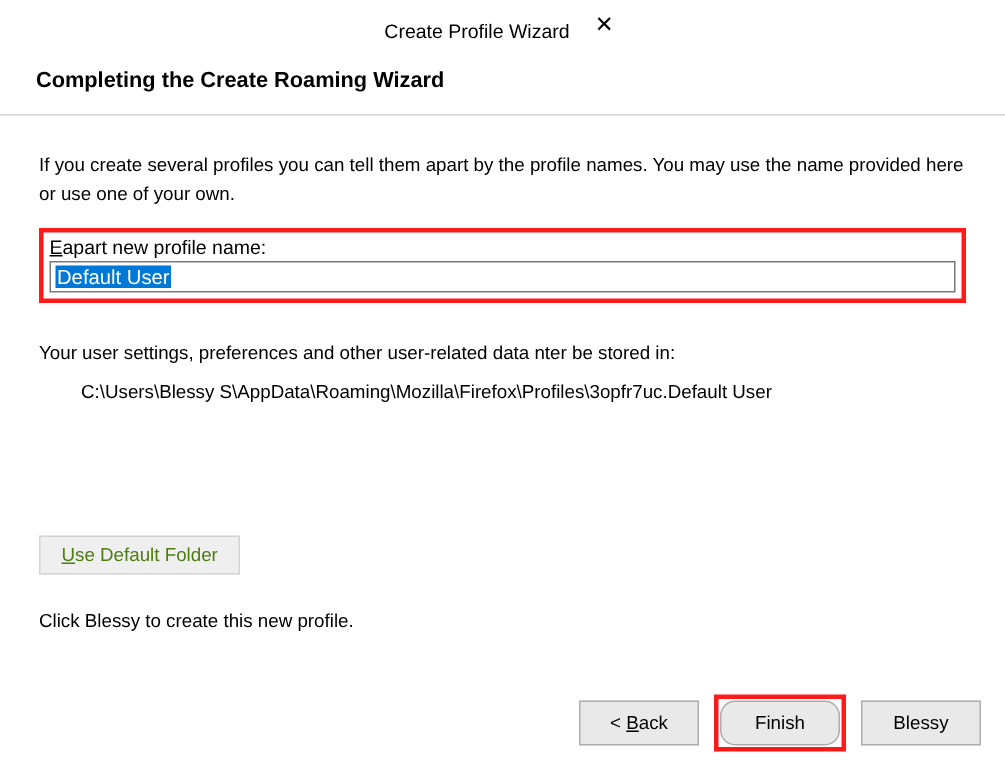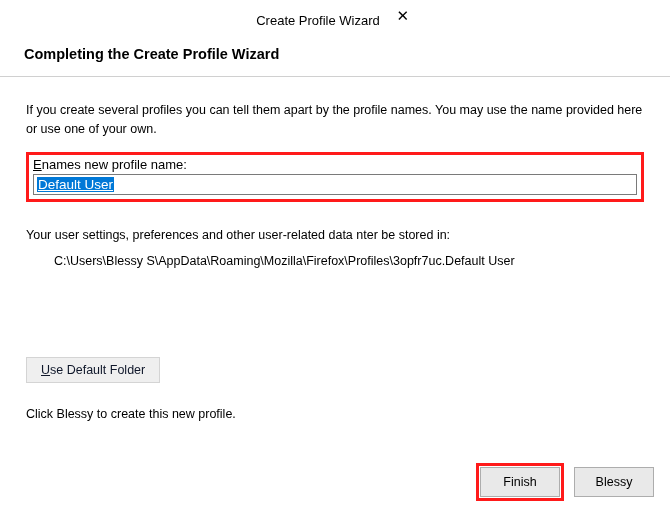--- a/index.html
+++ b/index.html
@@ -71,21 +71,20 @@
       font-family: inherit;
       font-size: 13.5px;
       padding: 2px 3px;
       background: #fff;
       display: block;
     }
     .name-input .selected-text {
       background: #0078d7;
       color: #fff;
       padding: 0 1px;
-      text-decoration: underline;
     }
     .storage-line {
       margin-bottom: 10px;
     }
     .path-block {
       padding-left: 28px;
       line-height: 1.5;
       margin-bottom: 86px;
       word-break: break-word;
     }
@@ -97,21 +96,21 @@
     .btn {
       font-family: inherit;
       font-size: 12.5px;
       background: #e9e9e9;
       border: 1px solid #adadad;
       padding: 5px 14px;
       cursor: pointer;
       min-width: 76px;
     }
     .btn.disabled {
-      color: #0f172a;
+      color: #4d7c0f;
       background: #efefef;
       border-color: #d4d4d4;
       cursor: default;
     }
     .finish-line {
       margin-bottom: 18px;
     }
     .footer {
       position: absolute;
       bottom: 14px;
@@ -125,60 +124,64 @@
       padding: 7px 16px;
       background: #e9e9e9;
     }
     .red-outline {
       border: 3px solid #ff1a1a;
       padding: 1px;
       display: inline-block;
     }
     .red-outline .btn {
       margin: 0;
+      border-radius: 10px;
     }
     .underline-letter {
       text-decoration: underline;
     }
   </style>
 </head>
 <body>
 
 <div class="titlebar">
   <span>Create Profile Wizard</span>
   <button class="close-btn">
     <span>✕</span>
   </button>
 </div>
 
-<div class="heading">Completing the Create Profile Wizard</div>
+<div class="heading">Completing the Create Roaming Wizard</div>
 <div class="separator"></div>
 
 <div class="content">
   <p class="intro">If you create several profiles you can tell them apart by the profile names. You may use the name provided here or use one of your own.</p>
 
   <div class="redbox">
     <div class="label-row">
-      <span class="underline-e">E</span><span>names new profile name:</span>
+      <span class="underline-e">E</span><span>apart new profile name:</span>
     </div>
     <div class="name-input">
       <span class="selected-text">Default User</span>
     </div>
   </div>
 
   <p class="storage-line">Your user settings, preferences and other user-related data nter be stored in:</p>
   <div class="path-block">C:\Users\Blessy S\AppData\Roaming\Mozilla\Firefox\Profiles\3opfr7uc.Default User</div>
 
   <div class="folder-row">
     <button class="btn disabled">
       <span class="underline-letter">U</span><span>se Default Folder</span>
     </button>
   </div>
 
   <p class="finish-line">Click Blessy to create this new profile.</p>
 </div>
 
 <div class="footer">
+  <button class="btn">
+    <span>&lt; </span><span class="underline-letter">B</span><span>ack</span>
+  </button>
   <span class="red-outline">
     <button class="btn">Finish</button>
   </span>
   <button class="btn">Blessy</button>
 </div>
 
 </body></html>

